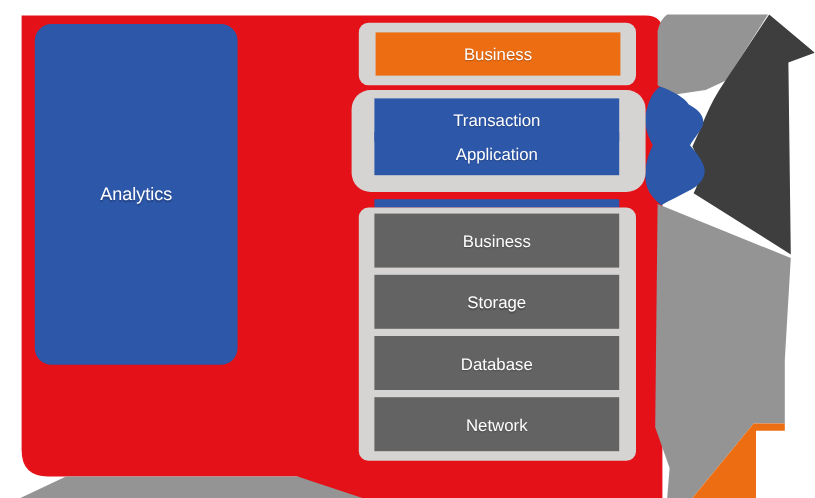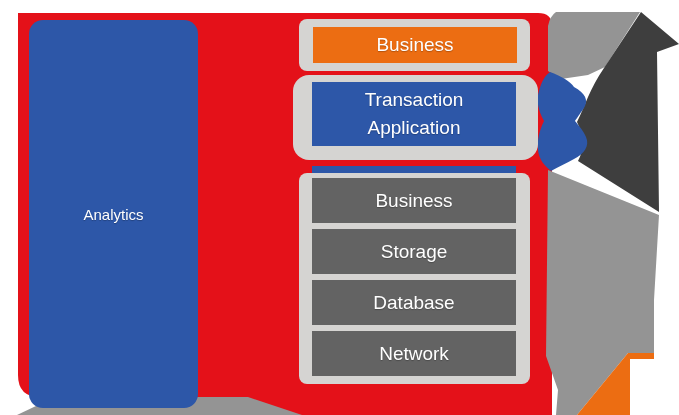--- a/index.html
+++ b/index.html
@@ -4,24 +4,24 @@
 <style>
   html,body{margin:0;padding:0;background:#ffffff;}
   #stage{position:relative;width:679px;height:415px;background:#ffffff;overflow:hidden;
          font-family:"Liberation Sans","DejaVu Sans",sans-serif;}
   #bg{position:absolute;left:0;top:0;width:679px;height:415px;}
   .panel{position:absolute;display:flex;align-items:center;justify-content:center;
          color:#ffffff;font-size:15px;text-shadow:0 1px 1px rgba(0,0,0,.25);}
   .container{position:absolute;background:#d5d4d2;}
   .r8{border-radius:8px;} .r10{border-radius:16px;}
   .block{position:absolute;left:12px;width:204px;height:36px;display:flex;align-items:center;
-         justify-content:center;color:#ffffff;font-size:19px;text-shadow:0 1px 1px rgba(0,0,0,.25);}
+         justify-content:center;color:#ffffff;font-size:14px;text-shadow:0 1px 1px rgba(0,0,0,.25);}
   .blue{background:#2d57a8;} .orange{background:#ec6d12;} .dark{background:#636363;}
   
-  #analytics{left:29px;top:20px;width:169px;height:388px;background:#2d57a8;border-radius:14px;}
+  #analytics{left:29px;top:20px;width:169px;height:284px;background:#2d57a8;border-radius:14px;}
   #ui{left:206px;top:20px;width:67px;height:360px;background:#ec6d12;border-radius:14px;}
   
   #grp-business{left:299px;top:19px;width:231px;height:52px;}
   #grp-middleware{left:293px;top:75px;width:245px;height:85px;}
   #grp-infra{left:299px;top:173px;width:231px;height:211px;}
   
   #blk-business{top:8px;left:14px;}
   
   #blk-transaction{top:7px;left:19px;}
   #blk-application{top:35px;left:19px;}

